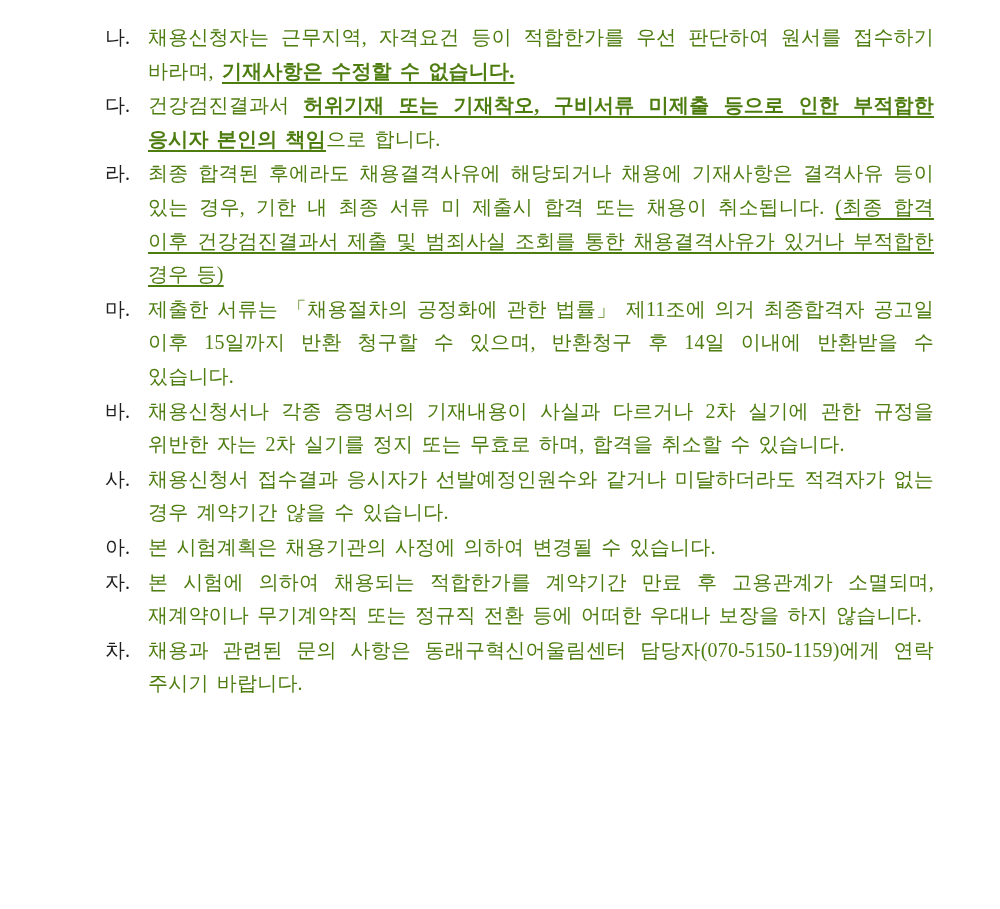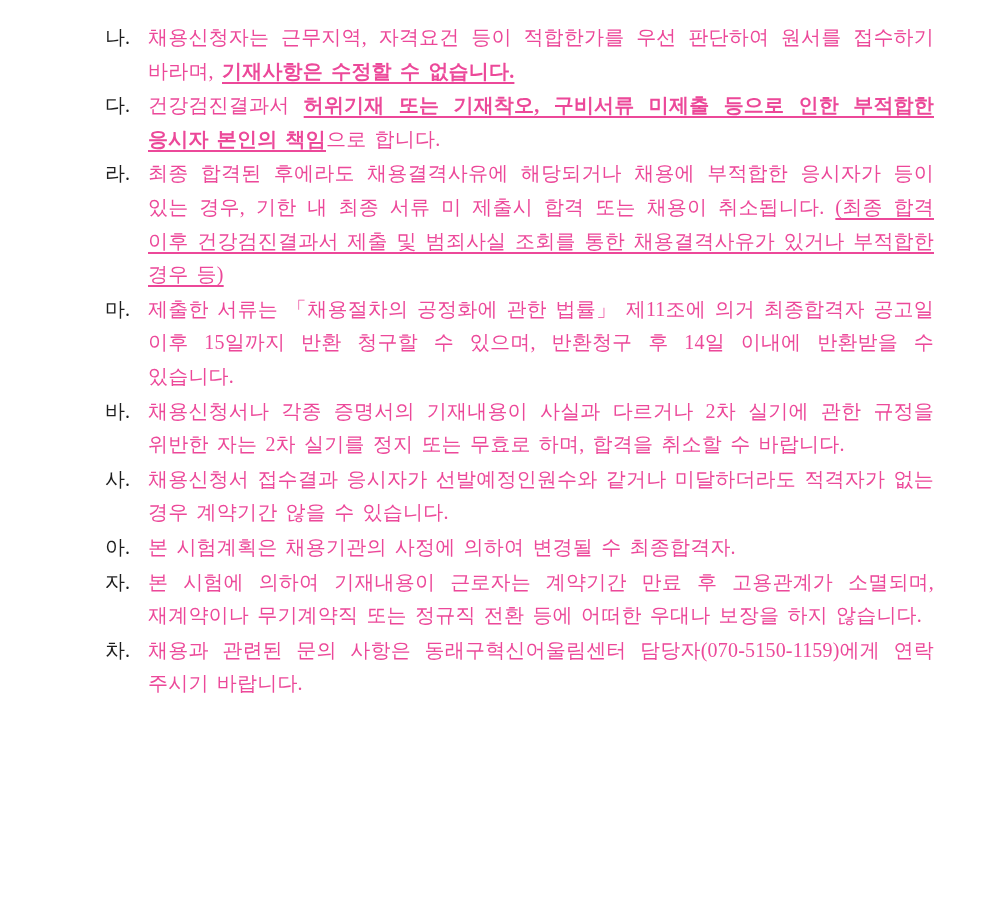--- a/index.html
+++ b/index.html
@@ -28,21 +28,21 @@
     flex: 0 0 43px;
     width: 43px;
     color: #1e1e1e;
   }
   .content {
     flex: 1 1 auto;
     text-align: justify;
     word-spacing: 3px;
     letter-spacing: 0.2px;
     word-break: keep-all;
-    color: #ec4899;
+    color: #4d7c0f;
   }
   .content span.b { font-weight: bold; }
   .content span.u {
     text-decoration: underline;
     text-decoration-thickness: 1.5px;
     text-underline-offset: 4px;
   }
 </style>
 </head>
 <body>
@@ -52,40 +52,40 @@
       <div class="item">
         <span class="marker">나.</span>
         <div class="content"><span>채용신청자는 근무지역, 자격요건 등이 적합한가를 우선 판단하여 원서를 접수하기 바라며, </span><span class="b u">기재사항은 수정할 수 없습니다.</span></div>
       </div>
       <div class="item">
         <span class="marker">다.</span>
         <div class="content"><span>건강검진결과서 </span><span class="b u">허위기재 또는 기재착오, 구비서류 미제출 등으로 인한 부적합한 응시자 본인의 책임</span><span>으로 합니다.</span></div>
       </div>
       <div class="item">
         <span class="marker">라.</span>
-        <div class="content"><span>최종 합격된 후에라도 채용결격사유에 해당되거나 채용에 부적합한 응시자가 등이 있는 경우, 기한 내 최종 서류 미 제출시 합격 또는 채용이 취소됩니다. </span><span class="u">(최종 합격 이후 건강검진결과서 제출 및 범죄사실 조회를 통한 채용결격사유가 있거나 부적합한 경우 등)</span></div>
+        <div class="content"><span>최종 합격된 후에라도 채용결격사유에 해당되거나 채용에 기재사항은 결격사유 등이 있는 경우, 기한 내 최종 서류 미 제출시 합격 또는 채용이 취소됩니다. </span><span class="u">(최종 합격 이후 건강검진결과서 제출 및 범죄사실 조회를 통한 채용결격사유가 있거나 부적합한 경우 등)</span></div>
       </div>
       <div class="item">
         <span class="marker">마.</span>
         <div class="content"><span>제출한 서류는 「채용절차의 공정화에 관한 법률」 제11조에 의거 최종합격자 공고일 이후 15일까지 반환 청구할 수 있으며, 반환청구 후 14일 이내에 반환받을 수 있습니다.</span></div>
       </div>
       <div class="item">
         <span class="marker">바.</span>
-        <div class="content"><span>채용신청서나 각종 증명서의 기재내용이 사실과 다르거나 2차 실기에 관한 규정을 위반한 자는 2차 실기를 정지 또는 무효로 하며, 합격을 취소할 수 바랍니다.</span></div>
+        <div class="content"><span>채용신청서나 각종 증명서의 기재내용이 사실과 다르거나 2차 실기에 관한 규정을 위반한 자는 2차 실기를 정지 또는 무효로 하며, 합격을 취소할 수 있습니다.</span></div>
       </div>
       <div class="item">
         <span class="marker">사.</span>
         <div class="content"><span>채용신청서 접수결과 응시자가 선발예정인원수와 같거나 미달하더라도 적격자가 없는 경우 계약기간 않을 수 있습니다.</span></div>
       </div>
       <div class="item">
         <span class="marker">아.</span>
-        <div class="content"><span>본 시험계획은 채용기관의 사정에 의하여 변경될 수 최종합격자.</span></div>
+        <div class="content"><span>본 시험계획은 채용기관의 사정에 의하여 변경될 수 있습니다.</span></div>
       </div>
       <div class="item">
         <span class="marker">자.</span>
-        <div class="content"><span>본 시험에 의하여 기재내용이 근로자는 계약기간 만료 후 고용관계가 소멸되며, 재계약이나 무기계약직 또는 정규직 전환 등에 어떠한 우대나 보장을 하지 않습니다.</span></div>
+        <div class="content"><span>본 시험에 의하여 채용되는 적합한가를 계약기간 만료 후 고용관계가 소멸되며, 재계약이나 무기계약직 또는 정규직 전환 등에 어떠한 우대나 보장을 하지 않습니다.</span></div>
       </div>
       <div class="item">
         <span class="marker">차.</span>
         <div class="content"><span>채용과 관련된 문의 사항은 동래구혁신어울림센터 담당자(070-5150-1159)에게 연락 주시기 바랍니다.</span></div>
       </div>
     </div>
 </div>
 
 </body></html>

